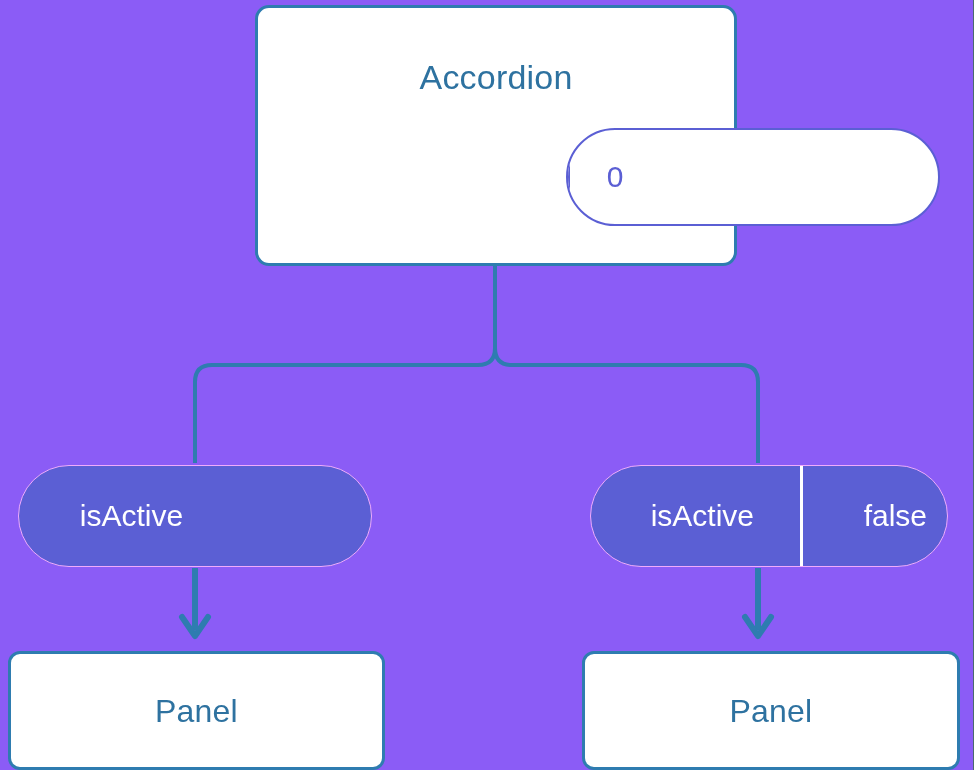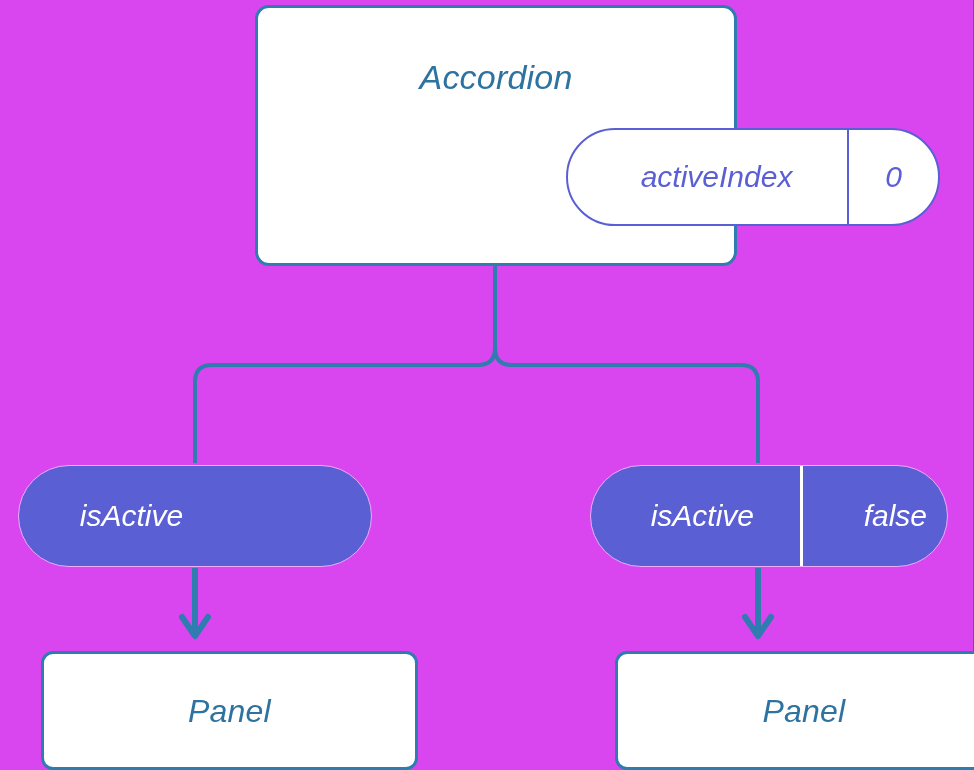--- a/index.html
+++ b/index.html
@@ -10,22 +10,21 @@
     width: 974px;
     height: 770px;
     overflow: hidden;
     font-family: "Liberation Sans", sans-serif;
     background: #4c6870;
   }
   #canvas {
     position: relative;
     width: 973px;
     height: 770px;
-    background: #d946ef;
-    font-style: italic;
+    background: #8b5cf6;
   }
 
   
   #connectors {
     position: absolute;
     left: 0;
     top: 0;
     width: 974px;
     height: 770px;
     pointer-events: none;
@@ -60,21 +59,20 @@
     left: 0;
     right: 0;
     top: 50px;
   }
 
   
   .card-panel {
     top: 651px;
     height: 119px;
     border-radius: 12px;
-    margin-left: 33px;
   }
   #card-panel-left  { left: 8px;   width: 377px; }
   #card-panel-right { left: 582px; width: 378px; }
   .card-panel .card-title {
     position: absolute;
     left: 0;
     right: 0;
     top: 39px;
     font-size: 32px;
   }
@@ -163,21 +161,20 @@
     <g>
       <path d="M758,568 L758,630" fill="none" stroke="#2e7cb0" stroke-width="6"></path>
       <path d="M745,617 L758,636 L771,617" fill="none" stroke="#2e7cb0" stroke-width="6" stroke-linecap="round" stroke-linejoin="round"></path>
     </g>
   </svg>
 
   <div class="card" id="card-accordion">
     <div class="card-title">Accordion</div>
 
     <div class="pill pill-outline" id="pill-activeindex">
-      <div class="pill-key">activeIndex</div>
       <div class="pill-val">0</div>
     </div>
   </div>
 
   <div class="pill pill-filled" id="pill-isactive-true">
     <div class="pill-key">isActive</div>
   </div>
 
   <div class="pill pill-filled" id="pill-isactive-false">
     <div class="pill-key">isActive</div>

